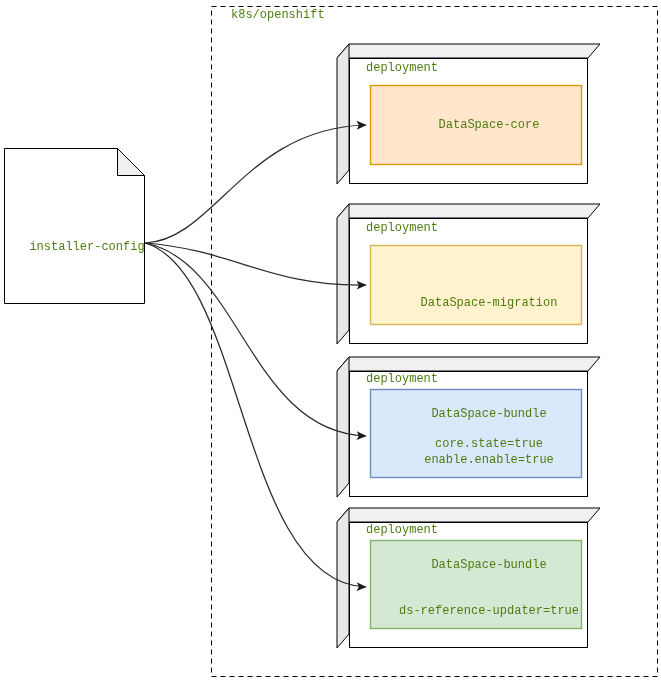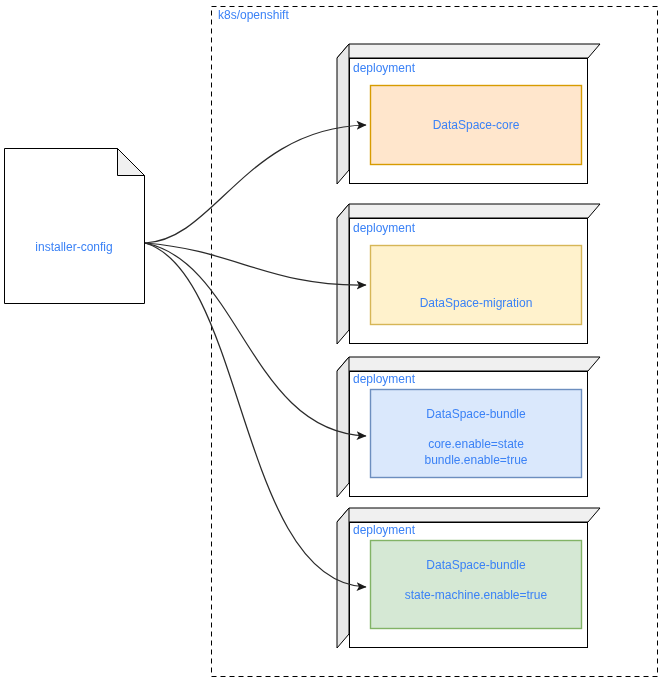--- a/index.html
+++ b/index.html
@@ -25,24 +25,25 @@
   svg.canvas {
     position: absolute;
     left: 0;
     top: 0;
     width: 661px;
     height: 681px;
     overflow: visible;
   }
   .lbl {
     position: absolute;
-    font-family: Liberation Sans, sans-serif;
-    color: #3b82f6;
+    font-family: Liberation Mono, monospace;
+    color: #4d7c0f;
     white-space: nowrap;
     pointer-events: none;
+    margin-left: 13px;
   }
   .lbl-12 { font-size: 12px; line-height: 14px; }
   .lbl-center {
     text-align: center;
     transform: translateX(-50%);
   }
 </style>
 </head>
 <body>
 
@@ -103,20 +104,20 @@
   <div class="lbl lbl-12 lbl-center" style="left:74px; top:240px;">installer-config</div>
 
   <div class="lbl lbl-12" style="left:353px; top:61px;">deployment</div>
   <div class="lbl lbl-12 lbl-center" style="left:476px; top:118px;">DataSpace-core</div>
 
   <div class="lbl lbl-12" style="left:353px; top:221px;">deployment</div>
   <div class="lbl lbl-12 lbl-center" style="left:476px; top:296px;">DataSpace-migration</div>
 
   <div class="lbl lbl-12" style="left:353px; top:372px;">deployment</div>
   <div class="lbl lbl-12 lbl-center" style="left:476px; top:407px;">DataSpace-bundle</div>
-  <div class="lbl lbl-12 lbl-center" style="left:476px; top:437px;">core.enable=state</div>
-  <div class="lbl lbl-12 lbl-center" style="left:476px; top:453px;">bundle.enable=true</div>
+  <div class="lbl lbl-12 lbl-center" style="left:476px; top:437px;">core.state=true</div>
+  <div class="lbl lbl-12 lbl-center" style="left:476px; top:453px;">enable.enable=true</div>
 
   <div class="lbl lbl-12" style="left:353px; top:523px;">deployment</div>
   <div class="lbl lbl-12 lbl-center" style="left:476px; top:558px;">DataSpace-bundle</div>
-  <div class="lbl lbl-12 lbl-center" style="left:476px; top:588px;">state-machine.enable=true</div>
+  <div class="lbl lbl-12 lbl-center" style="left:476px; top:604px;">ds-reference-updater=true</div>
 
 </div>
 
 </body></html>

